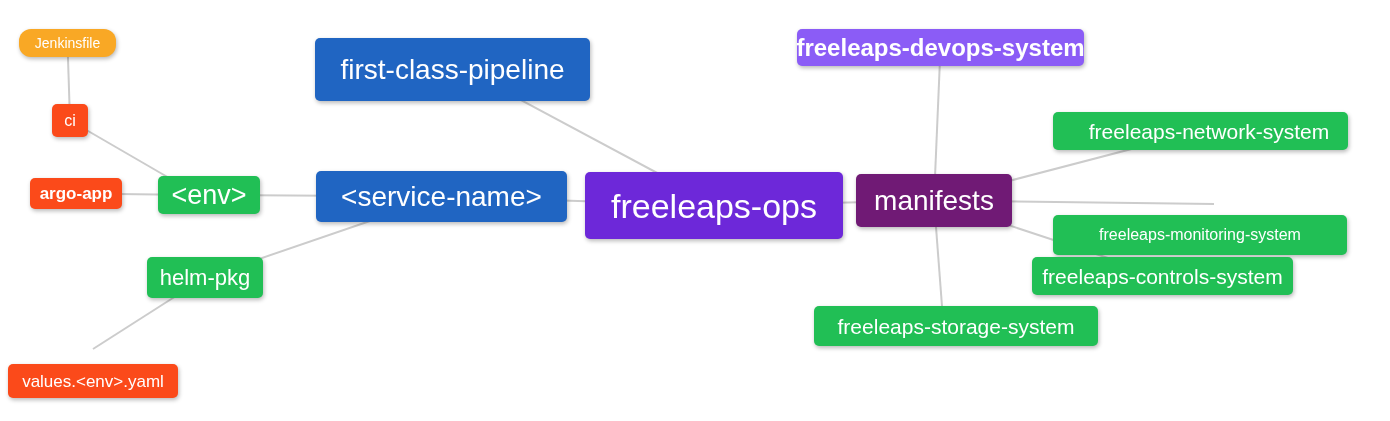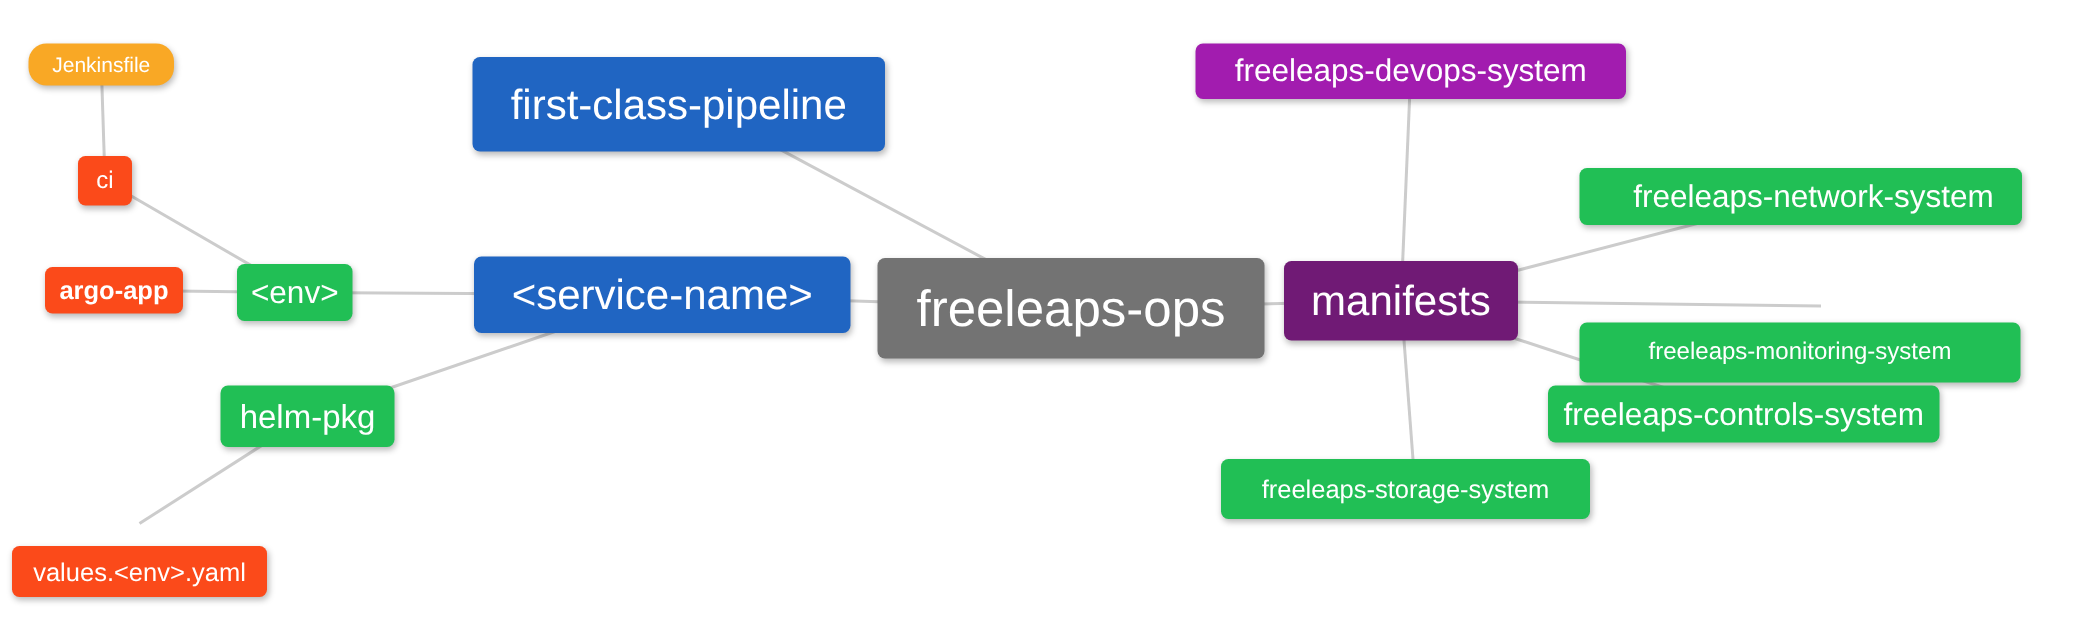--- a/index.html
+++ b/index.html
@@ -53,29 +53,29 @@
       <line x1="452.5" y1="63.5" x2="718" y2="205.5" stroke="#CCCCCC" stroke-width="2"></line>
       <line x1="441.5" y1="196.5" x2="718" y2="205.5" stroke="#CCCCCC" stroke-width="2"></line>
       <line x1="718" y1="205.5" x2="934" y2="200.5" stroke="#CCCCCC" stroke-width="2"></line>
       <line x1="934" y1="200.5" x2="940.5" y2="47.5" stroke="#CCCCCC" stroke-width="2"></line>
       <line x1="934" y1="200.5" x2="1200.5" y2="131" stroke="#CCCCCC" stroke-width="2"></line>
       <line x1="934" y1="200.5" x2="1214" y2="204" stroke="#CCCCCC" stroke-width="2"></line>
       <line x1="934" y1="200.5" x2="1162.5" y2="276" stroke="#CCCCCC" stroke-width="2"></line>
       <line x1="934" y1="200.5" x2="943.5" y2="326" stroke="#CCCCCC" stroke-width="2"></line>
     </svg>
   <div id="node-layer">
-      <div class="node" style="left: 585px; top: 172px; width: 258px; height: 67px; background: #737373; font-size: 34px; color: rgb(255, 255, 255);">freeleaps-ops</div>
+      <div class="node" style="left: 585px; top: 172px; width: 258px; height: 67px; background: #6d28d9; font-size: 34px; color: rgb(255, 255, 255);">freeleaps-ops</div>
       <div class="node" style="left: 315px; top: 38px; width: 275px; height: 63px; background: rgb(32, 101, 194); font-size: 28px; color: rgb(255, 255, 255);">first-class-pipeline</div>
       <div class="node" style="left: 316px; top: 171px; width: 251px; height: 51px; background: rgb(32, 101, 194); font-size: 28px; color: rgb(255, 255, 255);">&lt;service-name&gt;</div>
       <div class="node" style="left: 856px; top: 174px; width: 156px; height: 53px; background: #701a75; font-size: 28px; color: rgb(255, 255, 255);">manifests</div>
-      <div class="node" style="left: 158px; top: 176px; width: 77px; height: 38px; background: rgb(33, 191, 85); font-size: 21px; color: rgb(255, 255, 255);">&lt;env&gt;</div>
+      <div class="node" style="left: 158px; top: 176px; width: 102px; height: 38px; background: rgb(33, 191, 85); font-size: 27px; color: rgb(255, 255, 255);">&lt;env&gt;</div>
       <div class="node" style="left: 147px; top: 257px; width: 116px; height: 41px; background: rgb(33, 191, 85); font-size: 22px; color: rgb(255, 255, 255);">helm-pkg</div>
       <div class="node" style="left: 52px; top: 104px; width: 36px; height: 33px; background: rgb(251, 74, 26); font-size: 16px; color: rgb(255, 255, 255);">ci</div>
       <div class="node" style="left: 19px; top: 29px; width: 97px; height: 28px; background: rgb(249, 168, 37); font-size: 14px; color: rgb(255, 255, 255); border-radius: 12px;">Jenkinsfile</div>
       <div class="node" style="left: 30px; top: 178px; width: 92px; height: 31px; background: rgb(251, 74, 26); font-size: 17px; color: rgb(255, 255, 255); font-weight: bold;">argo-app</div>
       <div class="node" style="left: 8px; top: 332px; width: 170px; height: 34px; background: rgb(251, 74, 26); font-size: 17px; color: rgb(255, 255, 255); margin-top: 32px;">values.&lt;env&gt;.yaml</div>
-      <div class="node" style="left: 797px; top: 29px; width: 287px; height: 37px; background: #a21caf; font-size: 21px; color: rgb(255, 255, 255);">freeleaps-devops-system</div>
+      <div class="node" style="left: 797px; top: 29px; width: 287px; height: 37px; background: #8b5cf6; font-size: 24px; color: rgb(255, 255, 255); font-weight: bold;">freeleaps-devops-system</div>
       <div class="node" style="left: 1053px; top: 112px; width: 295px; height: 38px; background: rgb(33, 191, 85); font-size: 21px; color: rgb(255, 255, 255); padding-left: 17px;">freeleaps-network-system</div>
       <div class="node" style="left: 1053px; top: 184px; width: 294px; height: 40px; background: rgb(33, 191, 85); font-size: 16px; color: rgb(255, 255, 255); margin-top: 31px;">freeleaps-monitoring-system</div>
       <div class="node" style="left: 1032px; top: 257px; width: 261px; height: 38px; background: rgb(33, 191, 85); font-size: 21px; color: rgb(255, 255, 255);">freeleaps-controls-system</div>
-      <div class="node" style="left: 814px; top: 306px; width: 246px; height: 40px; background: rgb(33, 191, 85); font-size: 17px; color: rgb(255, 255, 255);">freeleaps-storage-system</div>
+      <div class="node" style="left: 814px; top: 306px; width: 284px; height: 40px; background: rgb(33, 191, 85); font-size: 21px; color: rgb(255, 255, 255);">freeleaps-storage-system</div>
     </div>
 </div>
 
 </body></html>

